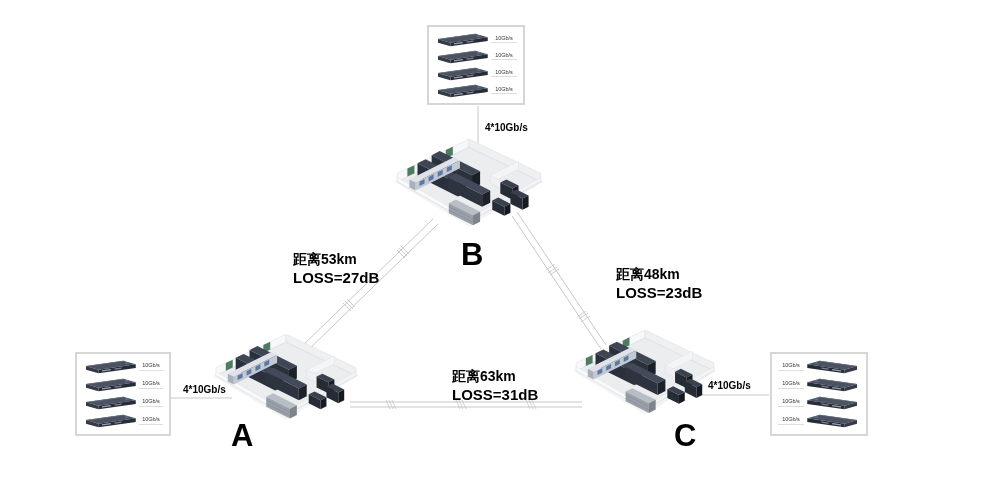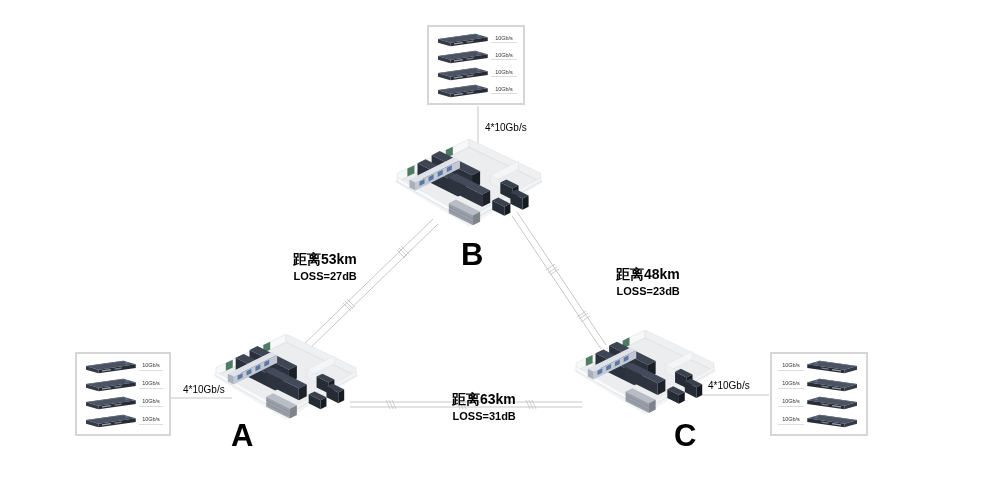--- a/index.html
+++ b/index.html
@@ -5,23 +5,23 @@
   html,body{margin:0;padding:0;background:#fff;}
   .stage{
     position:relative;width:1000px;height:497px;background:#ffffff;overflow:hidden;
     font-family:"Liberation Sans", sans-serif;
   }
   .abs{position:absolute;}
   svg{display:block;}
   
   .linklbl{position:absolute;color:#000;}
   .lbl-distance{font-size:14px;font-weight:bold;line-height:1.1;white-space:nowrap;}
-  .lbl-loss{font-size:11px;font-weight:bold;line-height:1.1;margin-top:3px;white-space:nowrap;text-align:right;}
-  
-  .uplinklbl{position:absolute;font-size:10px;font-weight:normal;color:#000;white-space:nowrap;}
+  .lbl-loss{font-size:15px;font-weight:bold;line-height:1.1;margin-top:3px;white-space:nowrap;text-align:right;}
+  
+  .uplinklbl{position:absolute;font-size:10px;font-weight:bold;color:#000;white-space:nowrap;}
   
   .sitelbl{position:absolute;font-size:31px;font-weight:bold;color:#000;line-height:1;}
   
   .swbox{
     position:absolute;background:#fff;border:2px solid #d6d6d6;
     display:flex;flex-direction:column;justify-content:space-around;
     padding:4px 5px;box-sizing:border-box;
   }
   .swrow{display:flex;align-items:center;height:18px;}
   .swrow svg{flex:0 0 auto;}
@@ -147,21 +147,21 @@
   <div class="sitelbl" style="left:674px;top:420px;">C</div>
 
   <div class="linklbl" style="left:293px;top:252px;">
     <div class="lbl-distance">距离53km</div>
     <div class="lbl-loss">LOSS=27dB</div>
   </div>
   <div class="linklbl" style="left:616px;top:267px;">
     <div class="lbl-distance">距离48km</div>
     <div class="lbl-loss">LOSS=23dB</div>
   </div>
-  <div class="linklbl" style="left:452px;top:369px;margin-top:23px;">
+  <div class="linklbl" style="left:452px;top:369px;">
     <div class="lbl-distance">距离63km</div>
     <div class="lbl-loss">LOSS=31dB</div>
   </div>
 
   <div class="uplinklbl" style="left:485px;top:122px;">4*10Gb/s</div>
   <div class="uplinklbl" style="left:183px;top:384px;">4*10Gb/s</div>
   <div class="uplinklbl" style="left:708px;top:380px;">4*10Gb/s</div>
 
   <div class="swbox" style="left:427px;top:25px;width:98px;height:80px;">
     <div class="swrow">

